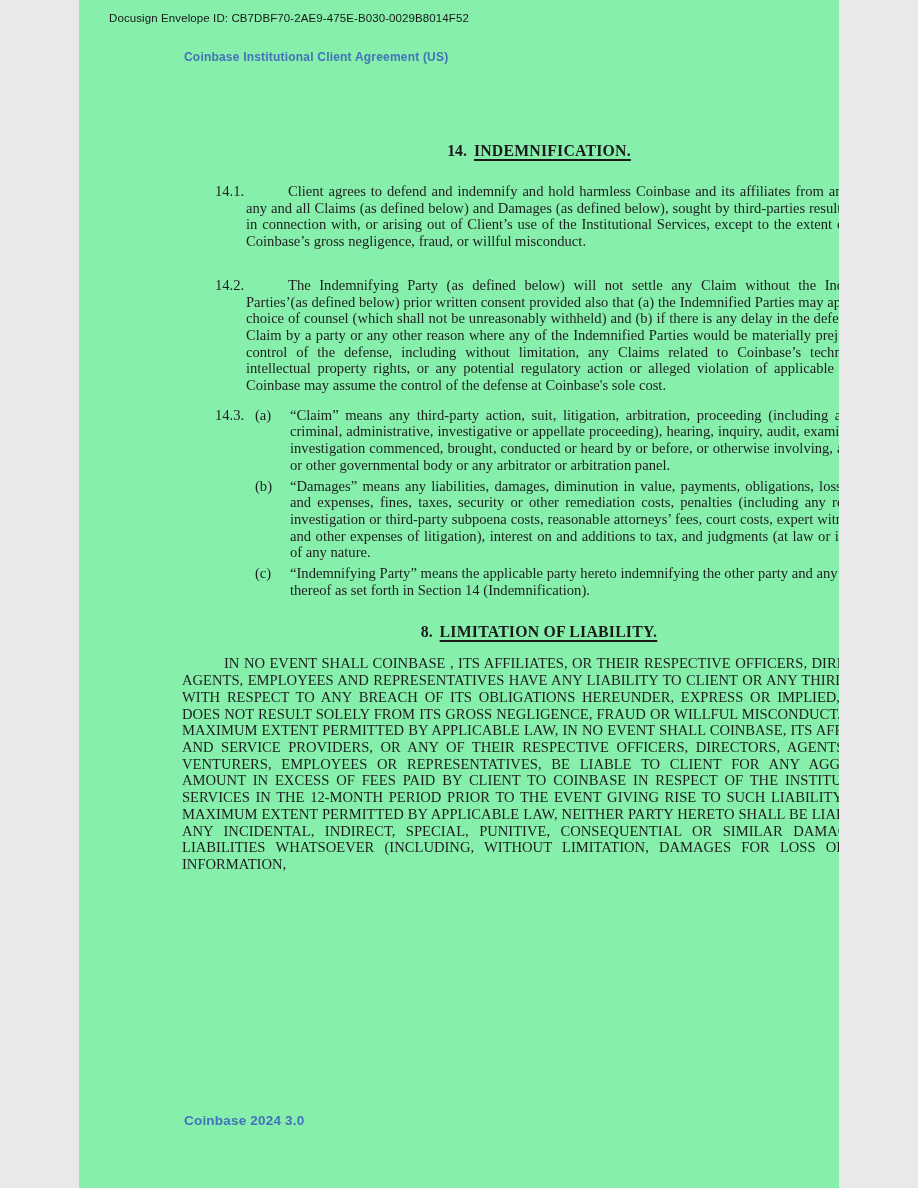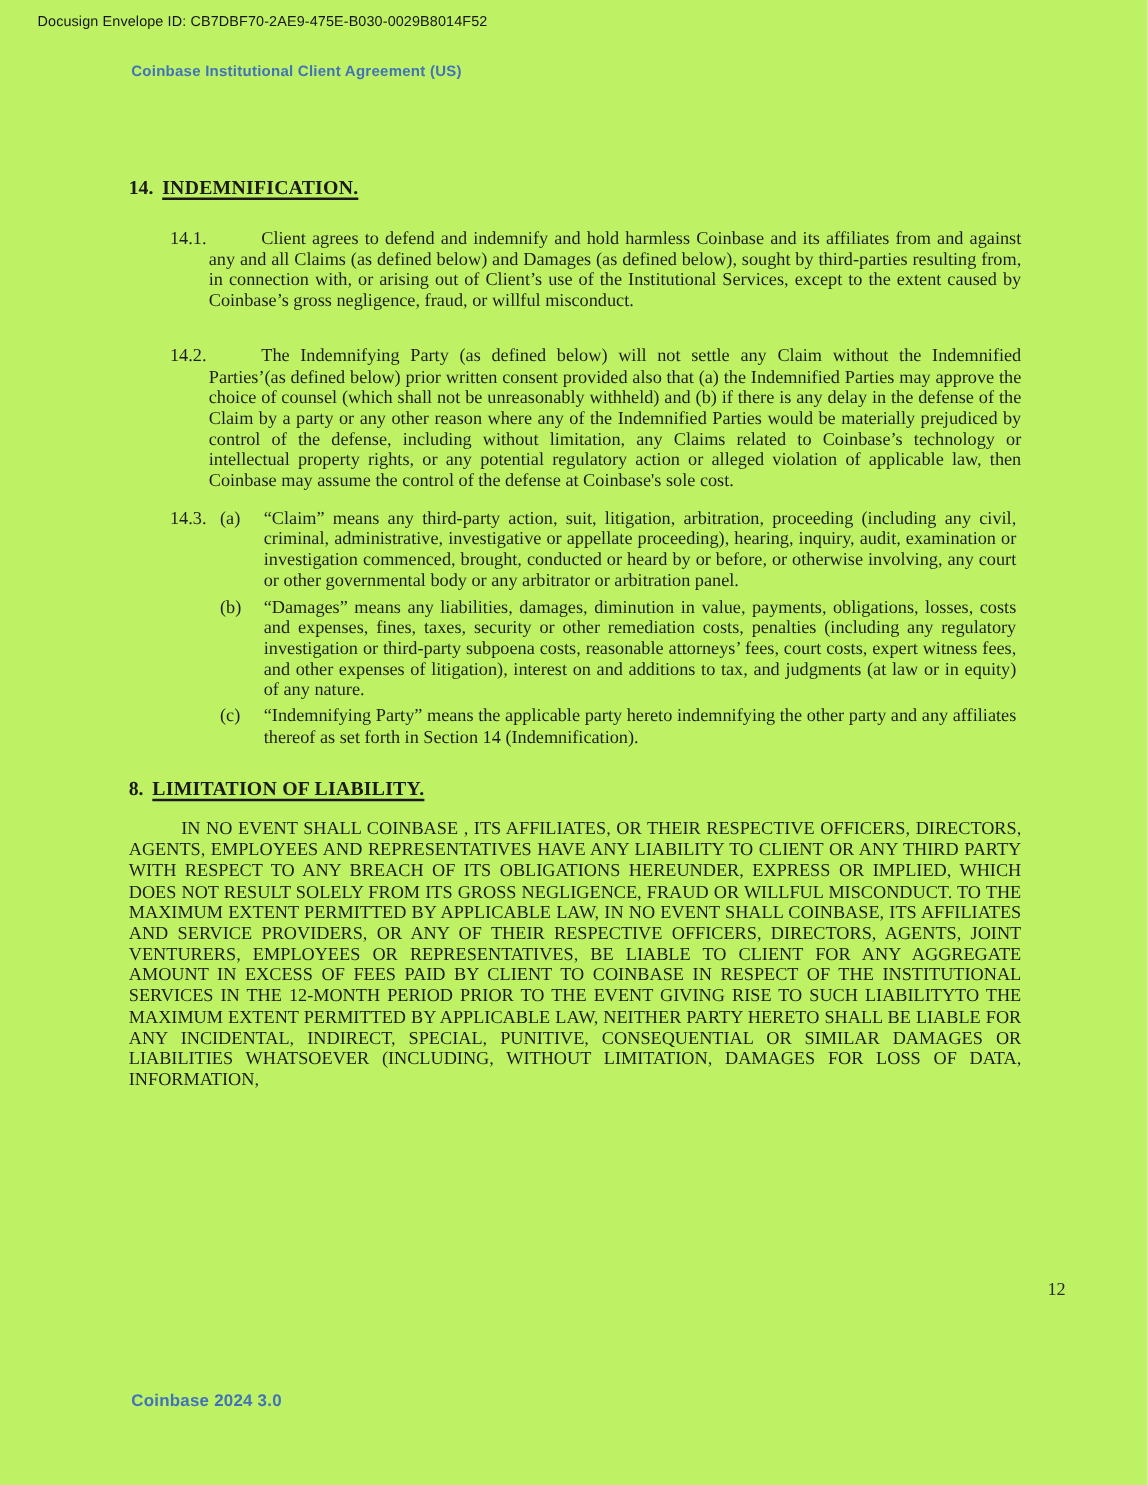--- a/index.html
+++ b/index.html
@@ -1,19 +1,19 @@
 <!DOCTYPE html>
 <html><head>
 <meta charset="utf-8">
 <style>
   html,body{margin:0;padding:0;background:#e9e9e9;}
   .page{
     position:relative;
-    width:918px;height:1188px;
-    background:#bef264;
+    width:760px;height:1188px;
+    background:#86efac;
     font-family:"Liberation Serif", serif;
     color:#1e1e1e;
     overflow:hidden;
     margin:0 auto;
   }
   .envelope{
     position:absolute;top:12px;left:30px;
     font-family:"Liberation Sans", sans-serif;
     font-size:11.5px;color:#161616;letter-spacing:0.1px;
   }
@@ -21,21 +21,21 @@
     position:absolute;top:50px;left:105px;
     font-family:"Liberation Sans", sans-serif;
     font-size:12px;font-weight:600;color:#4273b8;letter-spacing:0.2px;
   }
   .content{
     position:absolute;top:141px;left:103px;width:714px;
     font-size:14.6px;line-height:16.7px;text-align:justify;
   }
   .sec-heading{
     font-weight:bold;font-size:15.8px;line-height:20px;
-    color:#1b1b1b;text-align:left;
+    color:#1b1b1b;text-align:center;
   }
   .sec-heading .sec-num{margin-right:7px;}
   .sec-heading .sec-title{
     text-decoration:underline;
     text-decoration-thickness:1.6px;
     text-underline-offset:3px;
     letter-spacing:0.2px;
   }
   .clause{position:relative;padding-left:64px;}
   .clause .cnum{position:absolute;left:33px;top:0;}

